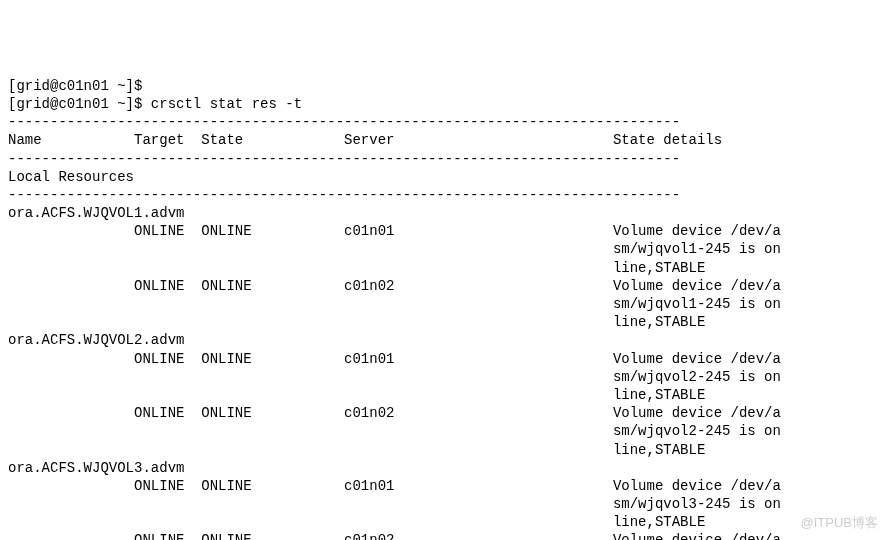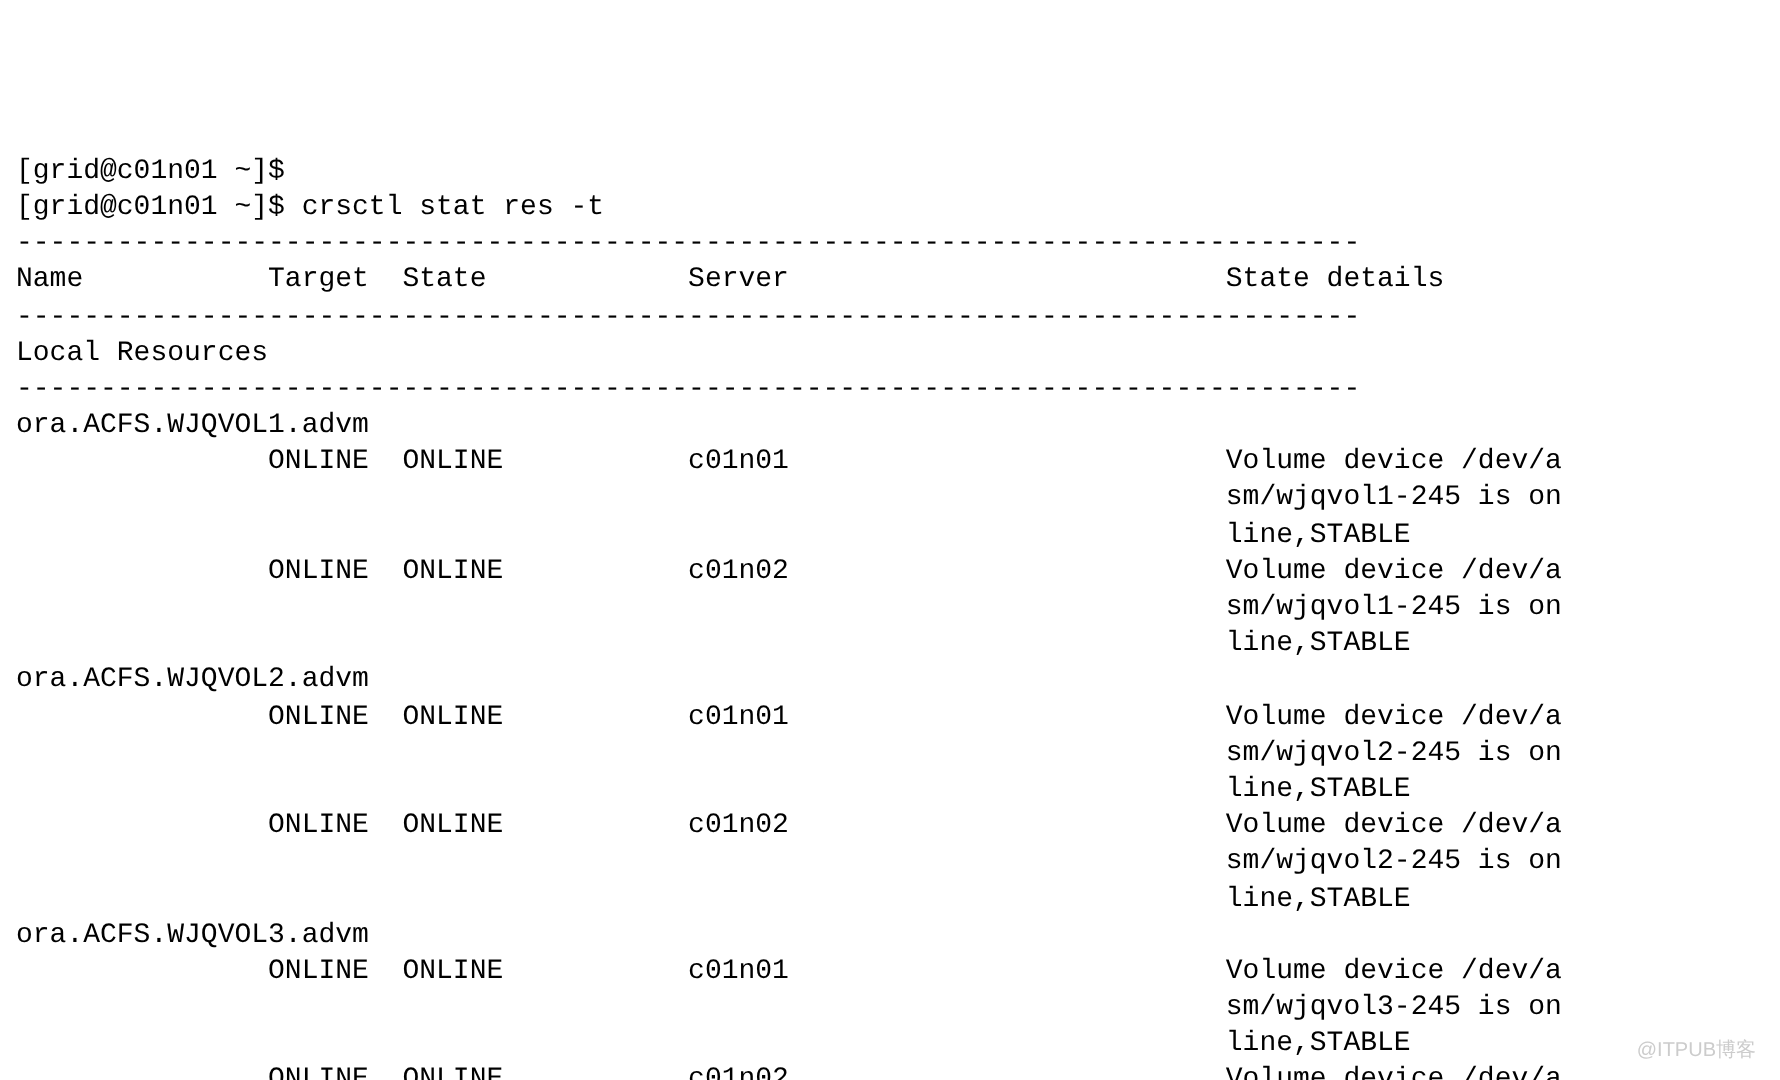--- a/index.html
+++ b/index.html
@@ -14,21 +14,21 @@
       box-sizing: border-box;
       white-space: pre;
       overflow: hidden;
     }
     .watermark {
       position: fixed;
       right: 12px;
       bottom: 8px;
       color: #ccc;
       font-family: sans-serif;
-      font-size: 10px;
+      font-size: 13px;
     }
   </style>
 </head>
 <body>
 
 
 
 <div id="term">[grid@c01n01 ~]$
 [grid@c01n01 ~]$ crsctl stat res -t
 --------------------------------------------------------------------------------

